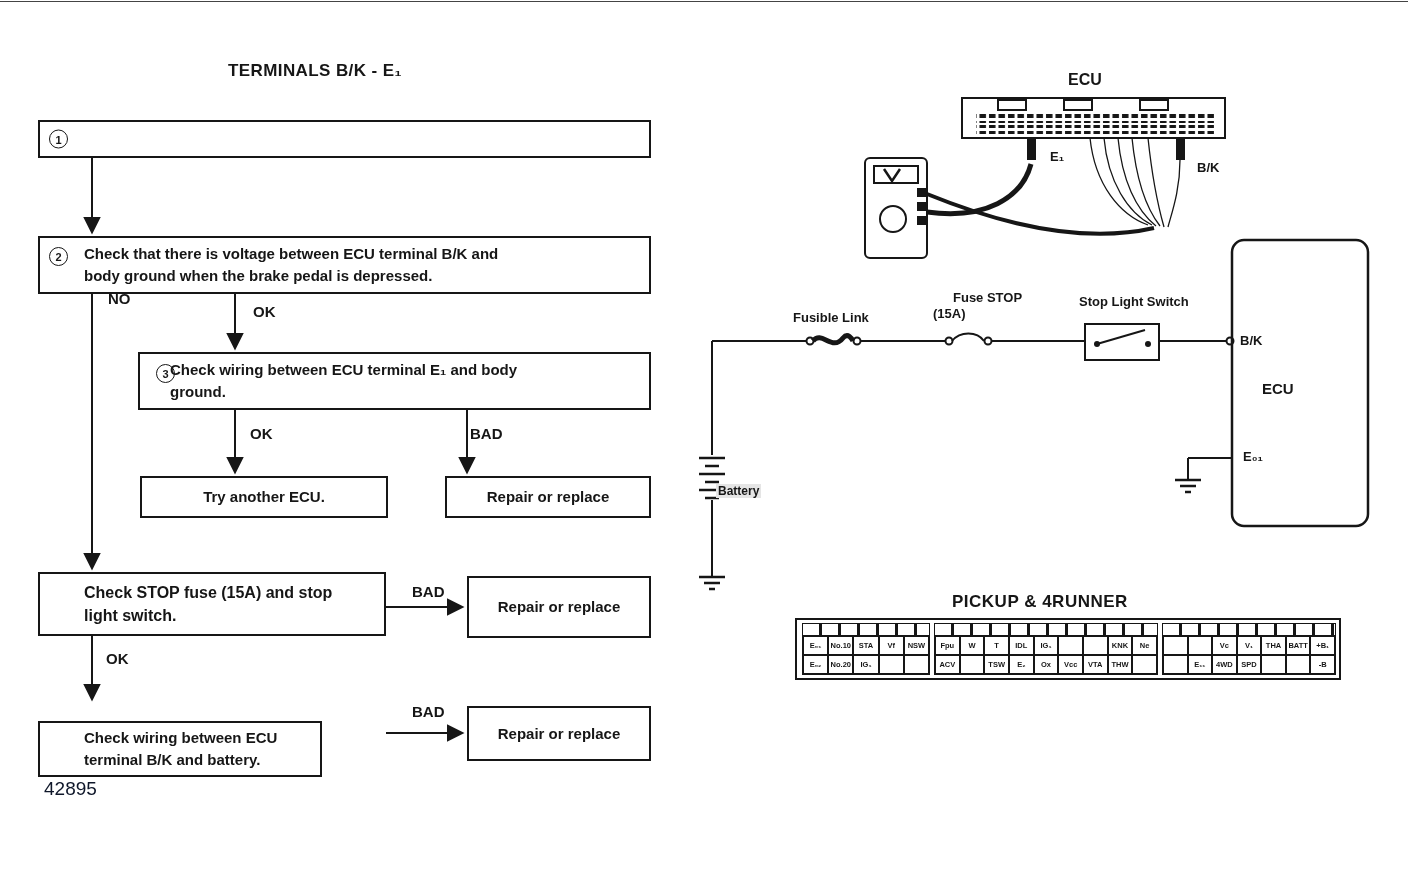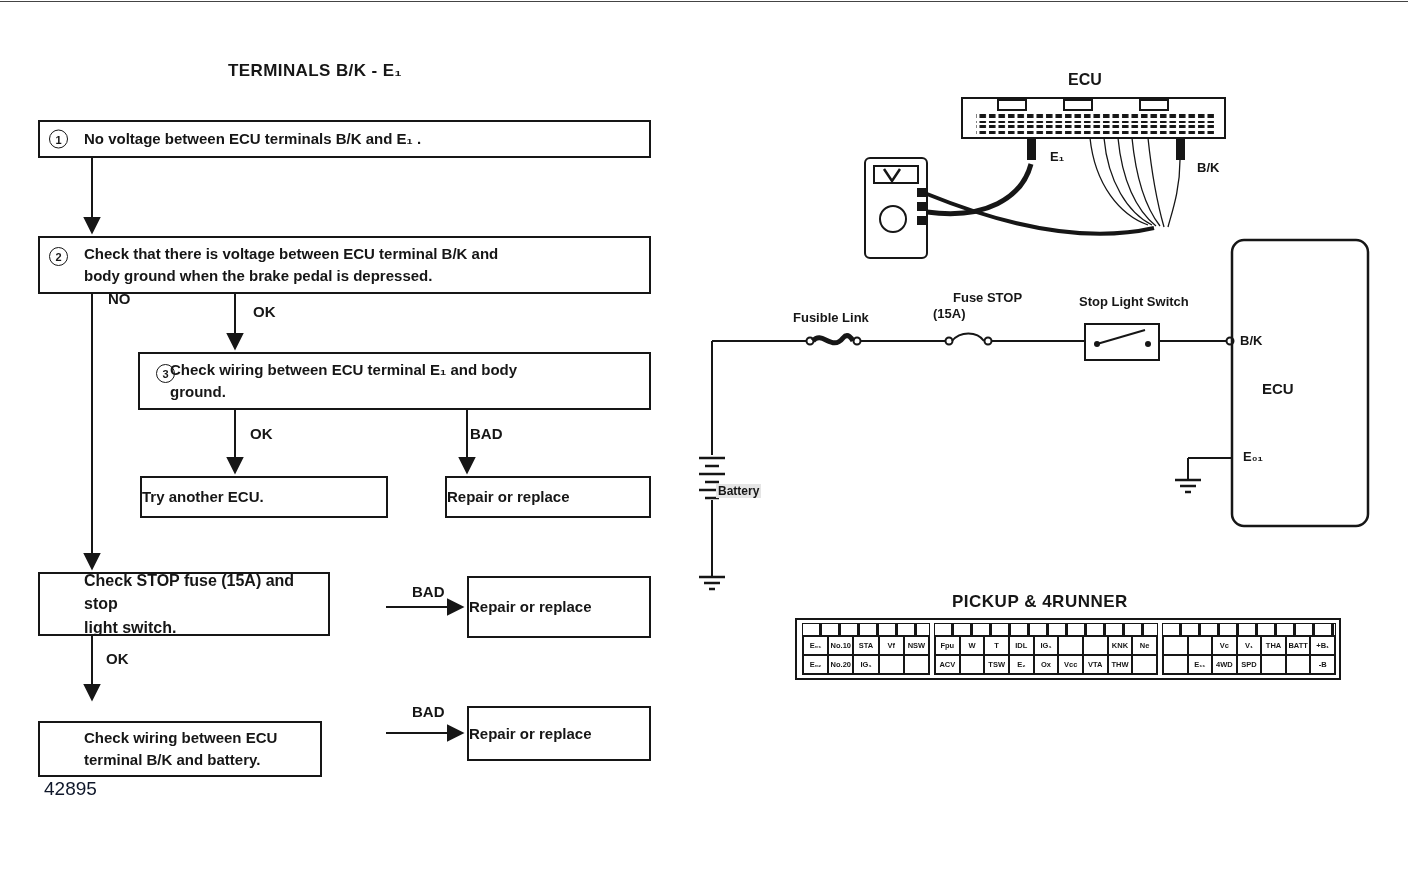--- a/index.html
+++ b/index.html
@@ -1,20 +1,20 @@
 <!DOCTYPE html>
 <html><head>
 <meta charset="utf-8">
 <style>
   html,body{margin:0;padding:0;background:#fff;}
   .canvas{position:relative;width:1408px;height:873px;background:#fff;overflow:hidden;
           font-family:"Liberation Sans","DejaVu Sans",sans-serif;color:#161616;}
   .layer{position:absolute;left:0;top:0;}
   .fc-box{position:absolute;border:2px solid #161616;background:#fff;display:flex;align-items:center;box-sizing:border-box;}
-  .fc-box.center{justify-content:flex-start;}
+  .fc-box.center{justify-content:center;}
   .fc-text{font-size:15px;font-weight:700;line-height:1.45;white-space:pre-line;color:#161616;}
   .pad{padding-left:44px;padding-right:10px;}
   .circ{position:absolute;left:9px;width:17px;height:17px;border:1.6px solid #161616;border-radius:50%;
         display:flex;align-items:center;justify-content:center;font-size:11px;font-weight:700;}
   .circ.mid{top:50%;transform:translateY(-50%);}
   .circ.top{top:9px;}
   .circ.inset{left:16px;top:10px;}
   .branch{position:absolute;font-size:15px;font-weight:700;}
   .lbl{position:absolute;font-weight:700;color:#161616;}
   .title{position:absolute;font-size:17px;font-weight:700;letter-spacing:.4px;}
@@ -129,21 +129,20 @@
       <line x1="1175" y1="480" x2="1201" y2="480"></line>
       <line x1="1180" y1="486" x2="1196" y2="486"></line>
       <line x1="1185" y1="492" x2="1191" y2="492"></line>
     </g>
   </svg>
 
   <div class="title" style="left:228px;top:61px;">TERMINALS B/K - E₁</div>
 
   <div class="fc-box" style="left:38px;top:120px;width:613px;height:38px;">
     <span class="circ mid">1</span>
-    <div class="fc-text pad">No voltage between ECU terminals B/K and E₁ .</div>
   </div>
 
   <div class="fc-box" style="left:38px;top:236px;width:613px;height:58px;">
     <span class="circ top">2</span>
     <div class="fc-text pad">Check that there is voltage between ECU terminal B/K and
 body ground when the brake pedal is depressed.</div>
   </div>
 
   <div class="branch" style="left:108px;top:290px;">NO</div>
   <div class="branch" style="left:253px;top:303px;">OK</div>
@@ -157,21 +156,21 @@
   <div class="branch" style="left:250px;top:425px;">OK</div>
   <div class="branch" style="left:470px;top:425px;">BAD</div>
 
   <div class="fc-box center" style="left:140px;top:476px;width:248px;height:42px;">
     <div class="fc-text">Try another ECU.</div>
   </div>
   <div class="fc-box center" style="left:445px;top:476px;width:206px;height:42px;">
     <div class="fc-text">Repair or replace</div>
   </div>
 
-  <div class="fc-box" style="left:38px;top:572px;width:292px;height:64px;justify-content:center;">
+  <div class="fc-box" style="left:38px;top:572px;width:348px;height:64px;">
     <div class="fc-text" style="padding-left:44px;font-size:16px;">Check STOP fuse (15A) and stop
 light switch.</div>
   </div>
   <div class="branch" style="left:412px;top:583px;">BAD</div>
   <div class="fc-box center" style="left:467px;top:576px;width:184px;height:62px;">
     <div class="fc-text">Repair or replace</div>
   </div>
 
   <div class="branch" style="left:106px;top:650px;">OK</div>
 

